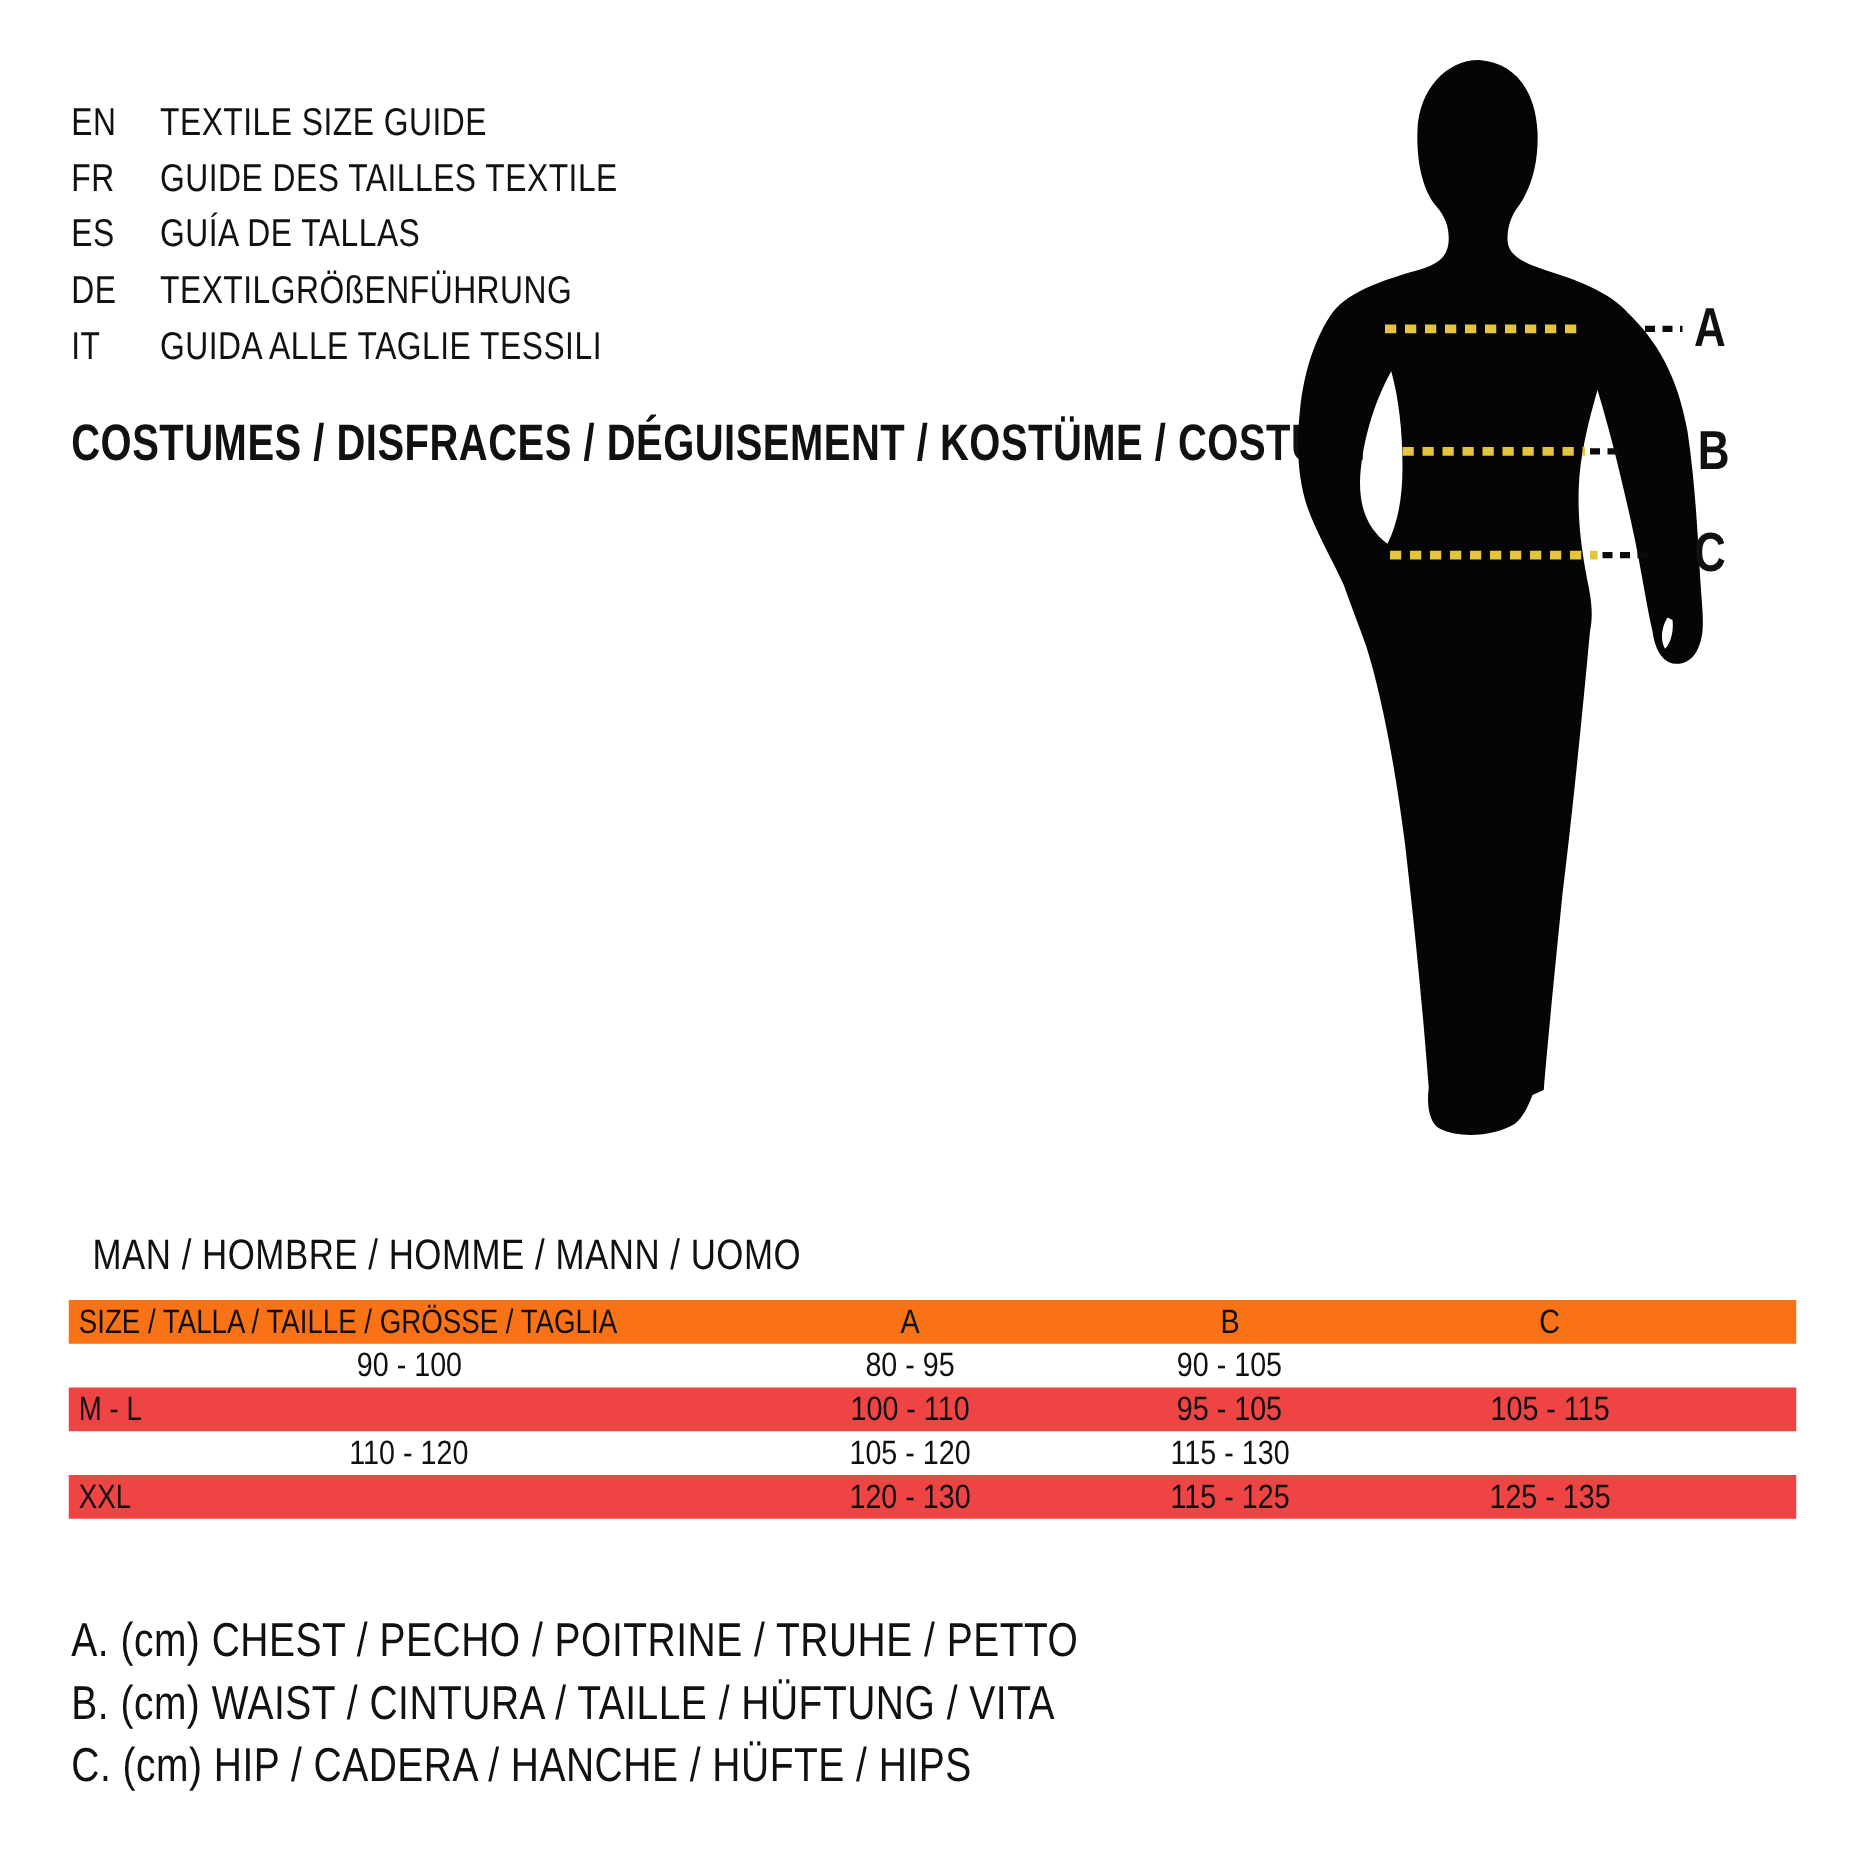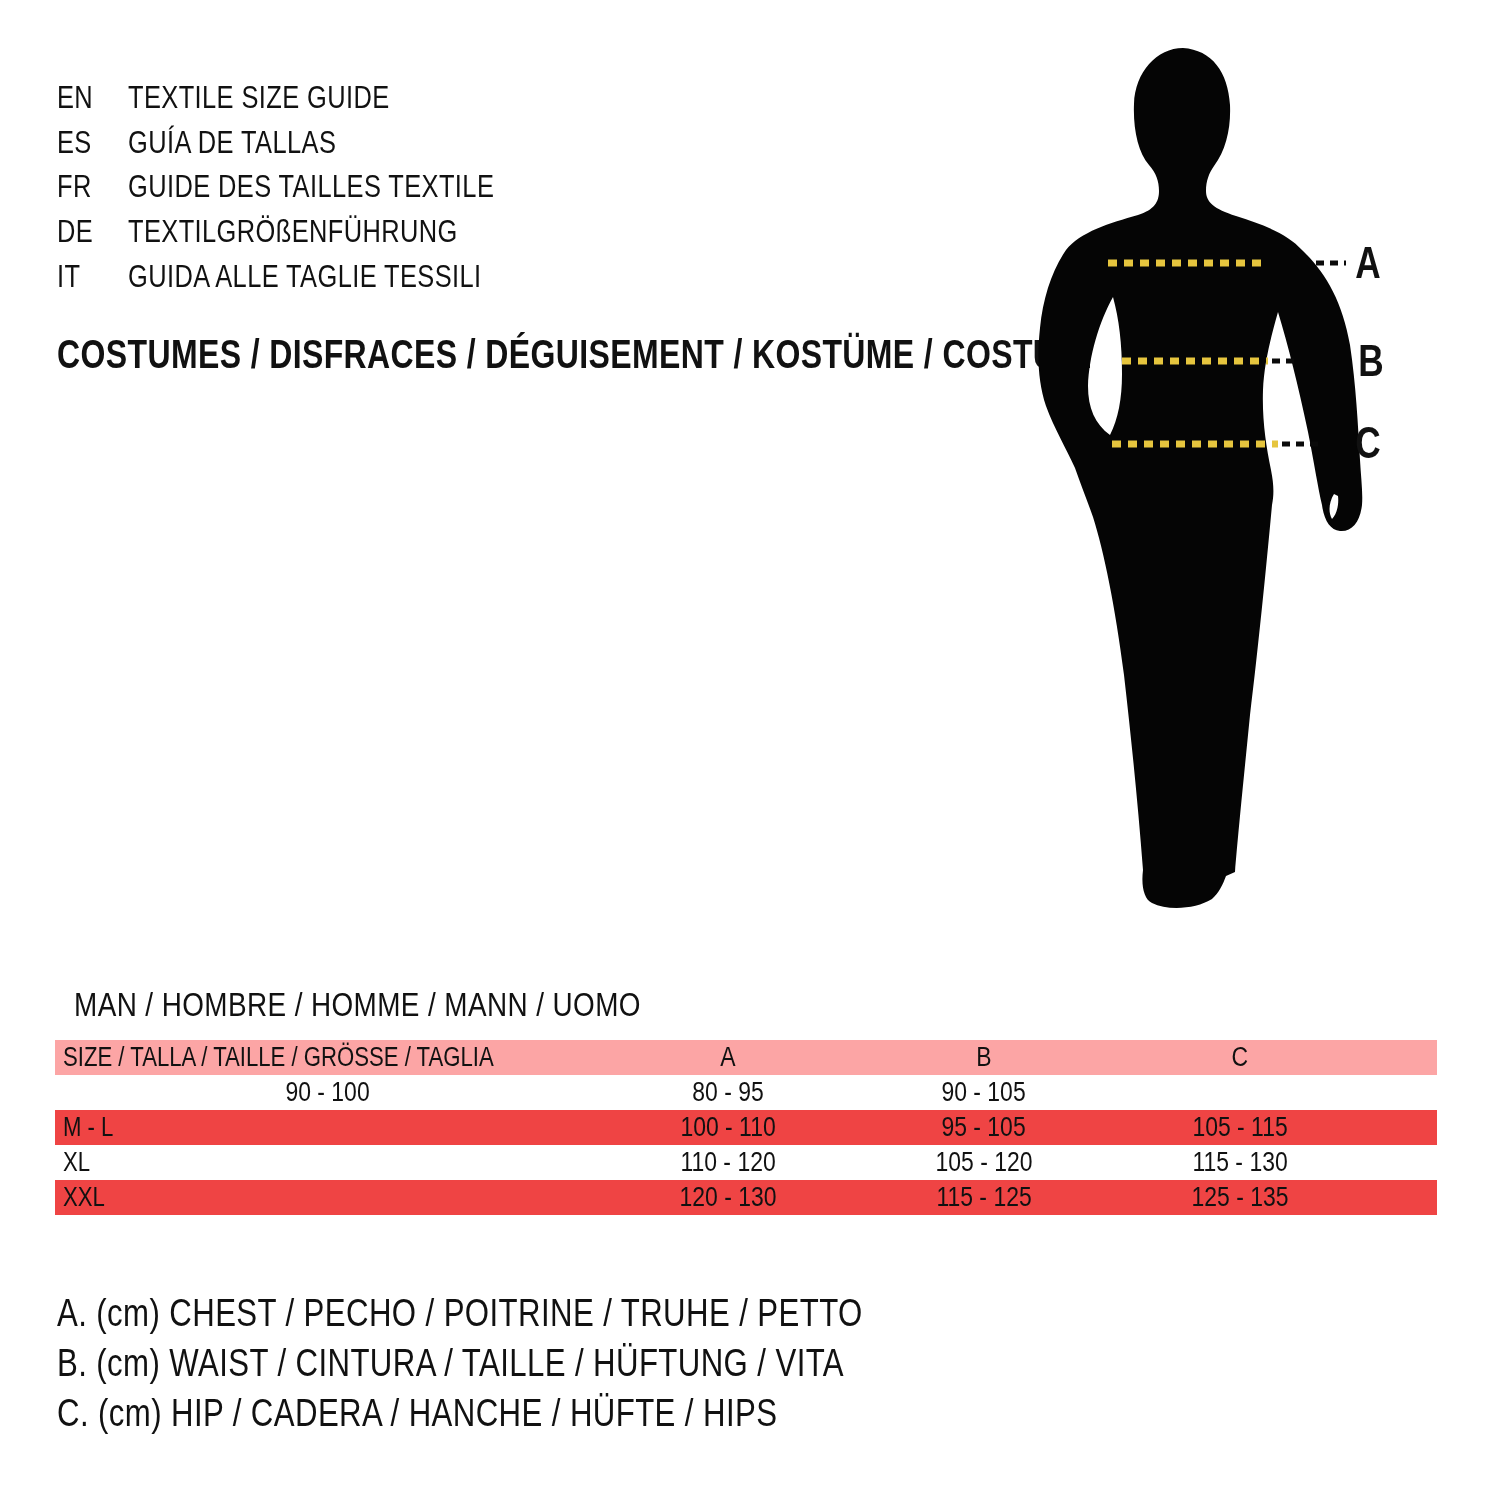--- a/index.html
+++ b/index.html
@@ -22,45 +22,45 @@
   
   .fig-svg{left:0;top:0;width:1500px;height:1500px;pointer-events:none;}
   .marker-label{font-size:44px;font-weight:bold;line-height:1;transform:translate(-50%,-50%) scaleX(0.8);white-space:nowrap;}
 
   
   .section-heading{left:74px;top:987px;font-size:34px;line-height:1;letter-spacing:0.5px;}
 
   
   .size-table{left:55px;top:1040px;width:1382px;font-size:27px;}
   .t-row{display:grid;grid-template-columns:545px 256px 256px 256px 69px;height:35px;align-items:center;}
-  .t-row.head{background:#fca5a5;}
+  .t-row.head{background:#f97316;}
   .t-row.alt{background:#ef4444;}
   .t-cell{overflow:visible;}
   .t-cell.first{padding-left:8px;text-align:left;}
   .t-cell.num{text-align:center;}
 
   
   .legend{left:57px;top:1288px;font-size:38px;}
   .legend-line{height:50px;display:flex;align-items:center;letter-spacing:0.5px;}
 </style>
 </head>
 <body>
 
 <div class="abs lang-block">
   <div class="lang-row">
     <span class="lang-code"><span class="cx">EN</span></span>
     <span class="cx">TEXTILE SIZE GUIDE</span>
   </div>
   <div class="lang-row">
+    <span class="lang-code"><span class="cx">FR</span></span>
+    <span class="cx">GUIDE DES TAILLES TEXTILE</span>
+  </div>
+  <div class="lang-row">
     <span class="lang-code"><span class="cx">ES</span></span>
     <span class="cx">GUÍA DE TALLAS</span>
-  </div>
-  <div class="lang-row">
-    <span class="lang-code"><span class="cx">FR</span></span>
-    <span class="cx">GUIDE DES TAILLES TEXTILE</span>
   </div>
   <div class="lang-row">
     <span class="lang-code"><span class="cx">DE</span></span>
     <span class="cx">TEXTILGRÖßENFÜHRUNG</span>
   </div>
   <div class="lang-row">
     <span class="lang-code"><span class="cx">IT</span></span>
     <span class="cx">GUIDA ALLE TAGLIE TESSILI</span>
   </div>
 </div>
@@ -151,21 +151,20 @@
 
   <div class="t-row alt">
     <div class="t-cell first"><span class="cx">M - L</span></div>
     <div class="t-cell num"><span class="cxc">100 - 110</span></div>
     <div class="t-cell num"><span class="cxc">95 - 105</span></div>
     <div class="t-cell num"><span class="cxc">105 - 115</span></div>
     <div class="t-cell"></div>
   </div>
 
   <div class="t-row">
-    <div class="t-cell first"><span class="cx">XL</span></div>
     <div class="t-cell num"><span class="cxc">110 - 120</span></div>
     <div class="t-cell num"><span class="cxc">105 - 120</span></div>
     <div class="t-cell num"><span class="cxc">115 - 130</span></div>
     <div class="t-cell"></div>
   </div>
 
   <div class="t-row alt">
     <div class="t-cell first"><span class="cx">XXL</span></div>
     <div class="t-cell num"><span class="cxc">120 - 130</span></div>
     <div class="t-cell num"><span class="cxc">115 - 125</span></div>

